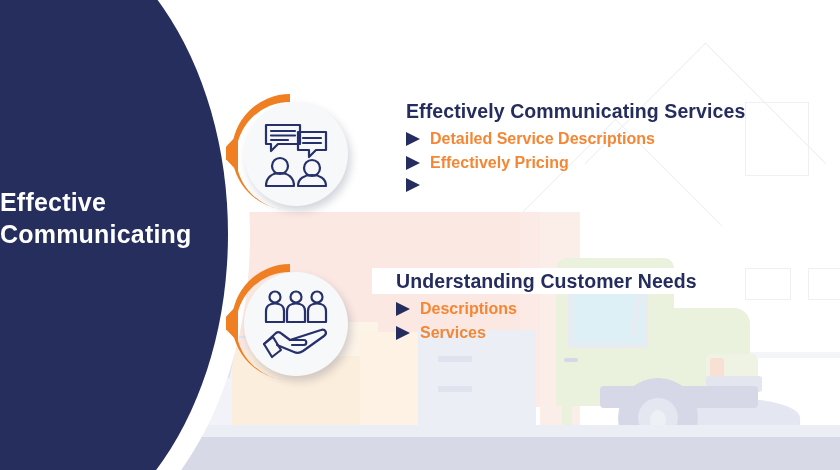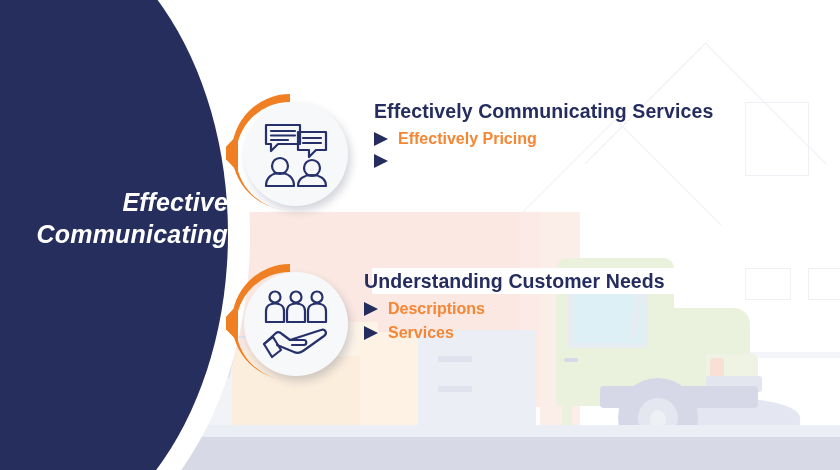--- a/index.html
+++ b/index.html
@@ -48,35 +48,35 @@
     position:absolute;left:-210px;top:-92px;width:460px;height:656px;
     border-radius:50%;background:#ffffff;
   }
   .navy{
     position:absolute;left:-215px;top:-86px;width:443px;height:640px;
     border-radius:50%;background:#252e5c;
   }
   .navy-title{
     position:absolute;left:0px;top:186px;width:228px;
     color:#ffffff;font-weight:bold;font-size:25px;line-height:1.28;
-    text-align:right;letter-spacing:.2px;font-style:italic;
+    text-align:left;letter-spacing:.2px;
   }
 
   
   .badge{position:absolute;width:128px;height:128px;}
   .arc-wrap{position:absolute;left:0;top:0;width:128px;height:128px;}
   .arc-wrap svg{display:block;}
   .circle{
     position:absolute;left:18px;top:14px;width:104px;height:104px;border-radius:50%;
     background:#f7f8f9;box-shadow:3px 5px 9px rgba(40,45,80,.20);
   }
   .circle svg{position:absolute;left:50%;top:50%;transform:translate(-50%,-50%);}
 
   
-  .block{position:absolute;}
+  .block{position:absolute;margin-left:32px;}
   .block-title{
     color:#252c5e;font-weight:bold;font-size:19.5px;letter-spacing:.1px;
     white-space:nowrap;margin:0 0 7px 0;
   }
   .bullet{display:flex;align-items:center;margin:0 0 6px 0;white-space:nowrap;}
   .tri{
     width:0;height:0;border-left:14px solid #252c5e;
     border-top:7px solid transparent;border-bottom:7px solid transparent;
     margin-right:10px;flex:none;
   }
@@ -182,20 +182,24 @@
         <path d="M31 51 L62 41 C66 39.5 69 44 65 47 L44 62 C41 64 38 64.5 35 63 L18 56"></path>
         <path d="M5 55 L13 68 L22 61 L14 48 Z"></path>
       </svg>
     </div>
   </div>
 
   <div class="block" style="left:374px;top:100px;">
     <div class="block-title">Effectively Communicating Services</div>
     <div class="bullet">
       <span class="tri"></span>
+      <span class="bullet-label">Detailed Service Descriptions</span>
+    </div>
+    <div class="bullet">
+      <span class="tri"></span>
       <span class="bullet-label">Effectively Pricing</span>
     </div>
     <div class="bullet">
       <span class="tri"></span>
     </div>
   </div>
 
   <div class="heading-plate" style="left:372px;top:268px;width:350px;height:26px;"></div>
 
   <div class="block" style="left:364px;top:270px;">

